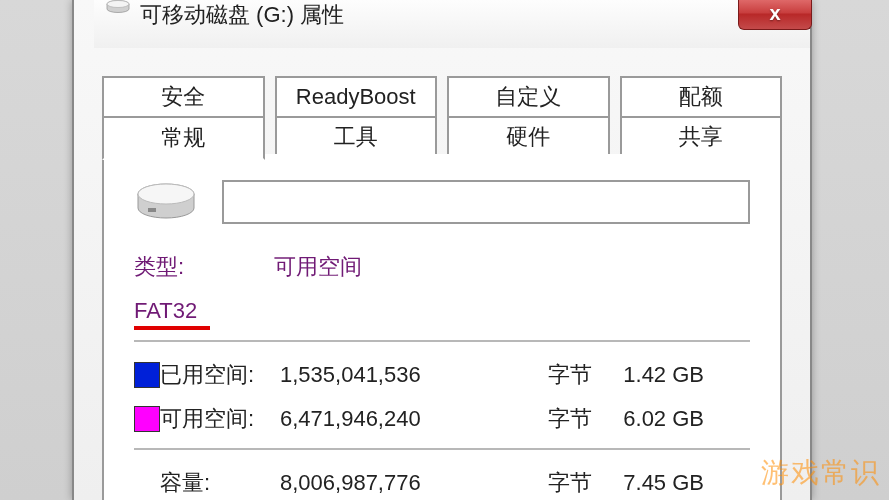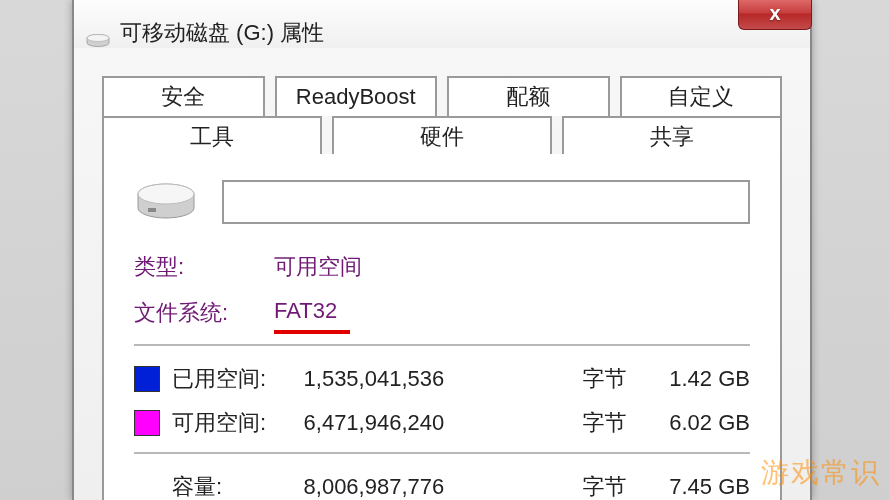--- a/index.html
+++ b/index.html
@@ -18,24 +18,25 @@
       width: 740px;
       height: 500px;
       background: linear-gradient(to bottom, #f8f8f8 0%, #efefef 100%);
       border-left: 2px solid #888;
       border-right: 2px solid #888;
       box-shadow: 0 0 8px rgba(0,0,0,0.3);
     }
     .titlebar {
       height: 48px;
       display: flex;
-      align-items: flex-end;
+      align-items: flex-start;
       padding: 0 12px;
       position: relative;
       background: linear-gradient(to bottom, #fdfdfd 0%, #f0f0f0 100%);
+      margin-left: 20px;
     }
     .title-icon {
       width: 24px;
       height: 14px;
       margin-right: 10px;
       position: relative;
     }
     .title-icon svg { display: block; }
     .title-text {
       font-size: 22px;
@@ -141,21 +142,20 @@
       border: none;
       border-top: 2px solid #b8b8b8;
       margin: 14px 0 18px 0;
     }
     .space-row {
       display: flex;
       align-items: center;
       font-size: 22px;
       color: #222;
       margin-bottom: 14px;
-      gap: 12px;
     }
     .swatch {
       width: 26px;
       height: 26px;
       border: 1px solid #333;
       flex-shrink: 0;
     }
     .swatch.blue { background: #0020d8; }
     .swatch.magenta { background: #ff00ff; }
     .swatch.empty { visibility: hidden; }
@@ -193,27 +193,30 @@
 
   <div class="tabs-area">
     <div class="tab-row row1">
       <div class="tab">
           <span>安全</span>
         </div>
       <div class="tab">
           <span>ReadyBoost</span>
         </div>
       <div class="tab">
+          <span>自定义</span>
+        </div>
+      <div class="tab">
           <span>配额</span>
         </div>
-      <div class="tab">
-          <span>自定义</span>
-        </div>
     </div>
     <div class="tab-row row2">
+      <div class="tab active">
+          <span>常规</span>
+        </div>
       <div class="tab">
           <span>工具</span>
         </div>
       <div class="tab">
           <span>硬件</span>
         </div>
       <div class="tab">
           <span>共享</span>
         </div>
     </div>
@@ -229,21 +232,20 @@
           </svg>
         </span>
         <input class="name-input" type="text" value="" style="">
       </div>
 
       <div class="info-row">
         <span class="info-label">类型:</span>
         <span class="info-value">可用空间</span>
       </div>
       <div class="info-row">
-        <span class="info-label">文件系统:</span>
         <span class="info-value">
           <span>FAT32</span>
           <span class="underline"></span>
         </span>
       </div>
 
       <hr class="hr">
 
       <div class="space-row">
         <span class="swatch blue"></span>

